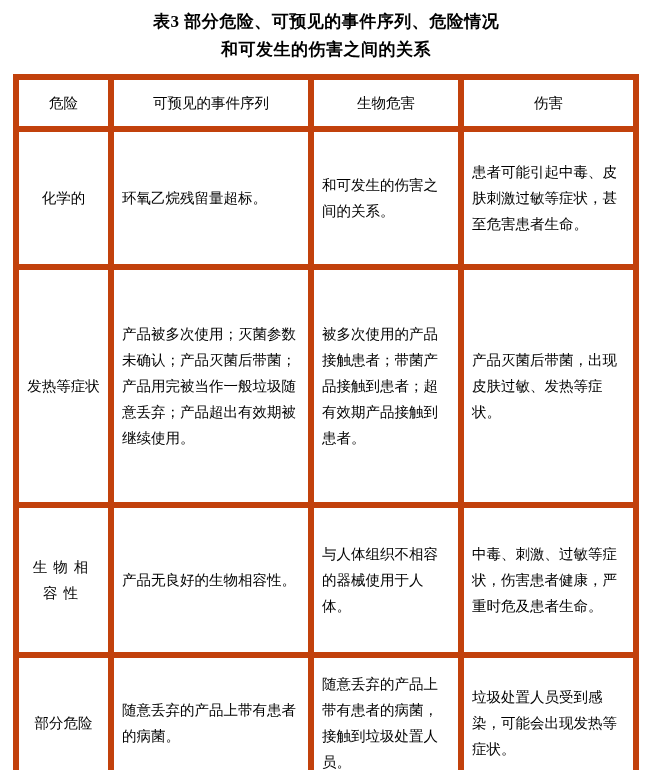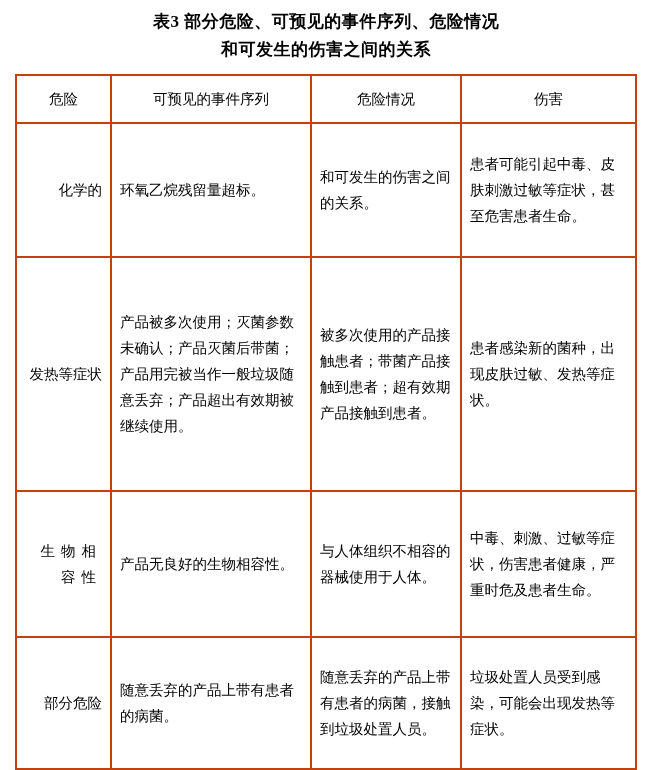--- a/index.html
+++ b/index.html
@@ -34,40 +34,40 @@
     text-indent: 0;
     font-family: Liberation Serif, serif;
   }
   table.risk-table {
     border-collapse: collapse;
     margin: 10px auto 0 auto;
     width: 620px;
     table-layout: fixed;
   }
   table.risk-table td, table.risk-table th {
-    border: 2px solid #c2410c;
+    border: 6px solid #c2410c;
     vertical-align: middle;
     padding: 6px 8px;
     font-size: 14.5px;
     line-height: 26px;
     font-weight: normal;
   }
   thead td {
     text-align: center;
     height: 34px;
     padding: 3px 6px;
     line-height: 22px;
   }
   .col-hazard { width: 95px; }
   .col-seq { width: 200px; }
   .col-situation { width: 150px; }
   .col-harm { width: 175px; }
 
   td.cell-hazard {
-    text-align: right;
+    text-align: center;
     padding-left: 8px;
   }
   td.cell-text {
     text-align: left;
   }
   .spaced {
     letter-spacing: 6px;
   }
   .row-chem td { height: 120px; }
   .row-bio td { height: 220px; }
@@ -88,36 +88,36 @@
     <colgroup>
       <col class="col-hazard">
       <col class="col-seq">
       <col class="col-situation">
       <col class="col-harm">
     </colgroup>
     <thead>
       <tr>
         <td>危险</td>
         <td>可预见的事件序列</td>
-        <td>危险情况</td>
+        <td>生物危害</td>
         <td>伤害</td>
       </tr>
     </thead>
     <tbody>
       <tr class="row-chem">
         <td class="cell-hazard">化学的</td>
         <td class="cell-text">环氧乙烷残留量超标。</td>
         <td class="cell-text">和可发生的伤害之间的关系。</td>
         <td class="cell-text">患者可能引起中毒、皮肤刺激过敏等症状，甚至危害患者生命。</td>
       </tr>
       <tr class="row-bio">
         <td class="cell-hazard">发热等症状</td>
         <td class="cell-text">产品被多次使用；灭菌参数未确认；产品灭菌后带菌；产品用完被当作一般垃圾随意丢弃；产品超出有效期被继续使用。</td>
         <td class="cell-text">被多次使用的产品接触患者；带菌产品接触到患者；超有效期产品接触到患者。</td>
-        <td class="cell-text">患者感染新的菌种，出现皮肤过敏、发热等症状。</td>
+        <td class="cell-text">产品灭菌后带菌，出现皮肤过敏、发热等症状。</td>
       </tr>
       <tr class="row-compat">
         <td class="cell-hazard spaced">生物相容性</td>
         <td class="cell-text">产品无良好的生物相容性。</td>
         <td class="cell-text">与人体组织不相容的器械使用于人体。</td>
         <td class="cell-text">中毒、刺激、过敏等症状，伤害患者健康，严重时危及患者生命。</td>
       </tr>
       <tr class="row-biohazard">
         <td class="cell-hazard">部分危险</td>
         <td class="cell-text">随意丢弃的产品上带有患者的病菌。</td>

